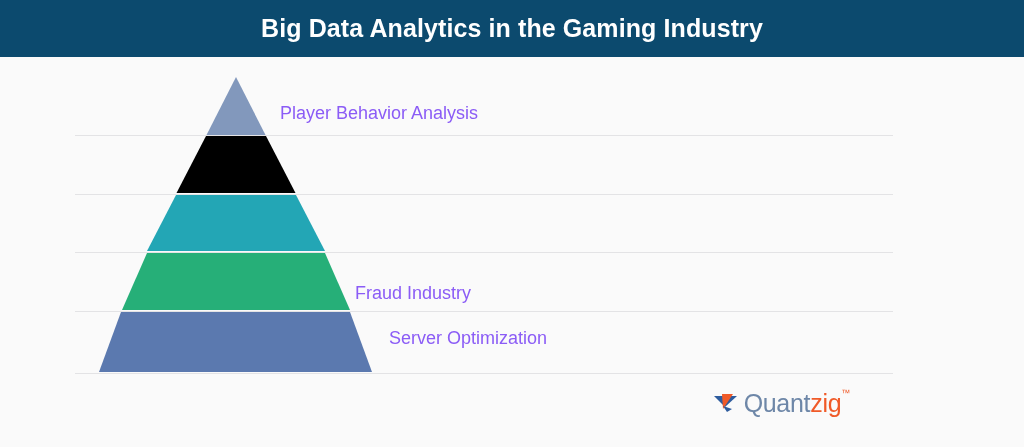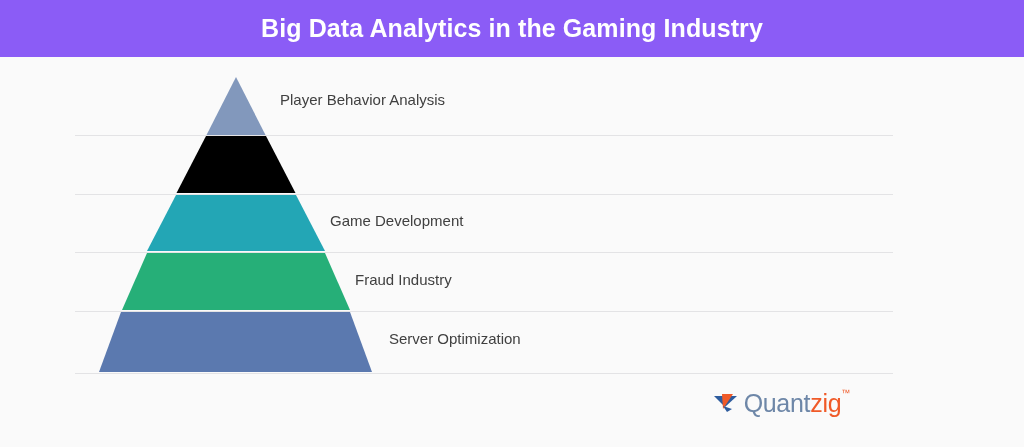--- a/index.html
+++ b/index.html
@@ -21,21 +21,21 @@
     background: #fafafa;
   }
 
   
   .header-banner {
     position: absolute;
     left: 0;
     top: 0;
     width: 1024px;
     height: 57px;
-    background: #8b5cf6;
+    background: #0c4a6e;
     display: flex;
     align-items: center;
     justify-content: center;
   }
   .header-title {
     color: #ffffff;
     font-size: 25px;
     font-weight: bold;
     letter-spacing: 0.1px;
     font-family: "Liberation Sans", sans-serif;
@@ -61,25 +61,26 @@
 
   .tier {
     position: absolute;
   }
   .tier svg {
     display: block;
   }
 
   .tier-label {
     position: absolute;
-    color: #404040;
-    font-size: 15px;
+    color: #8b5cf6;
+    font-size: 18px;
     font-family: "Liberation Sans", sans-serif;
     white-space: nowrap;
     line-height: 1;
+    margin-top: 12px;
   }
 
   
   .footer {
     position: absolute;
     left: 0;
     top: 382px;
     width: 908px;
     height: 65px;
   }
@@ -145,35 +146,34 @@
       <svg width="500" height="58" viewBox="0 0 500 58">
         <polygon points="206,0 266,0 295.5,57 176.5,57" fill="#000000"></polygon>
       </svg>
     </div>
 
     <div class="tier" style="left:0px; top:138px;">
       <svg width="500" height="57" viewBox="0 0 500 57">
         <polygon points="176,0 296,0 325,56 147,56" fill="#23A6B5"></polygon>
       </svg>
     </div>
-    <div class="tier-label" style="left:330px; top:156px;">Game Development</div>
 
     <div class="tier" style="left:0px; top:196px;">
       <svg width="500" height="58" viewBox="0 0 500 58">
         <polygon points="147,0 325,0 350,57 122,57" fill="#26AF78"></polygon>
       </svg>
     </div>
     <div class="tier-label" style="left:355px; top:215px;">Fraud Industry</div>
 
     <div class="tier" style="left:0px; top:255px;">
       <svg width="500" height="61" viewBox="0 0 500 61">
         <polygon points="121,0 350,0 372,60 99,60" fill="#5B79AF"></polygon>
       </svg>
     </div>
-    <div class="tier-label" style="left:389px; top:274px;">Server Optimization</div>
+    <div class="tier-label" style="left:389px; top:260px;">Server Optimization</div>
   </div>
 
   <div class="footer">
     <div class="logo">
       <svg class="logo-mark" width="28" height="22" viewBox="0 0 28 22">
         <polygon points="1,4 24,4 12,15" fill="#2E5C9E"></polygon>
         <polygon points="9,2 20,2 10,17" fill="#F05A28"></polygon>
         <polygon points="10,14 19,17 14,20" fill="#2E5C9E"></polygon>
       </svg>
       <div class="logo-text">

